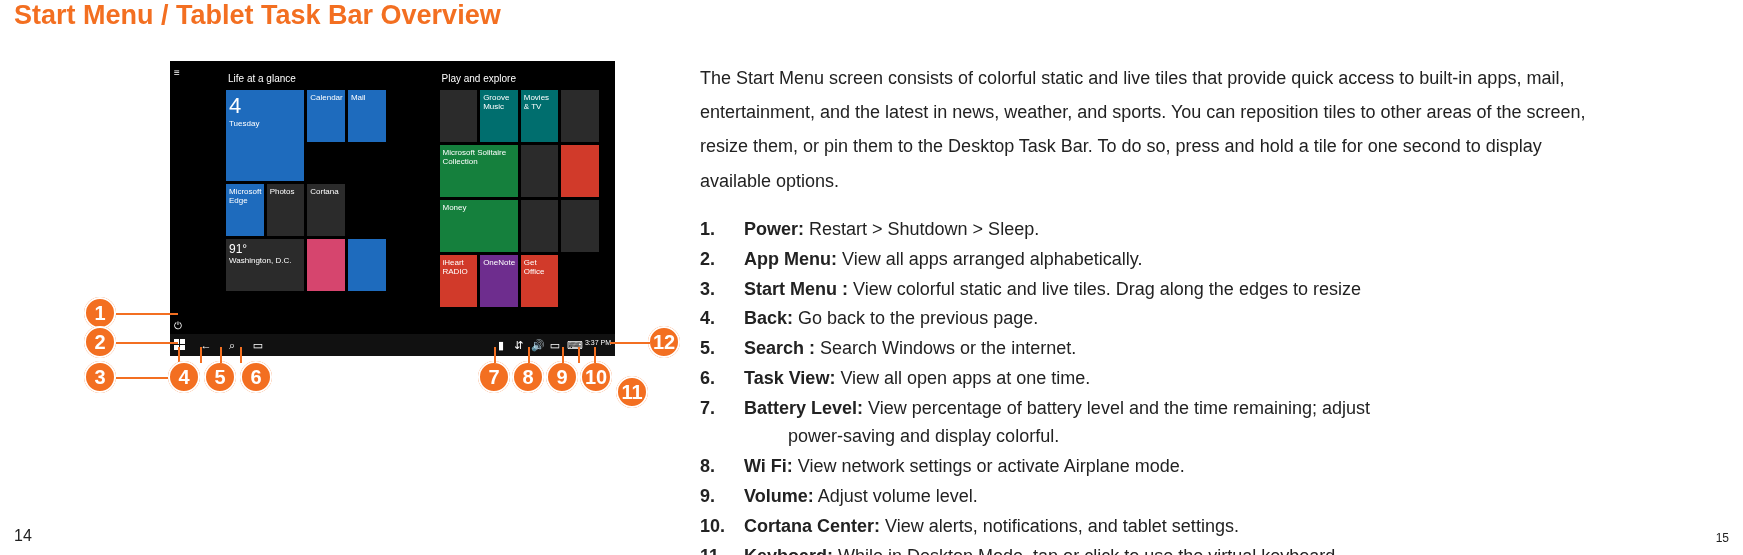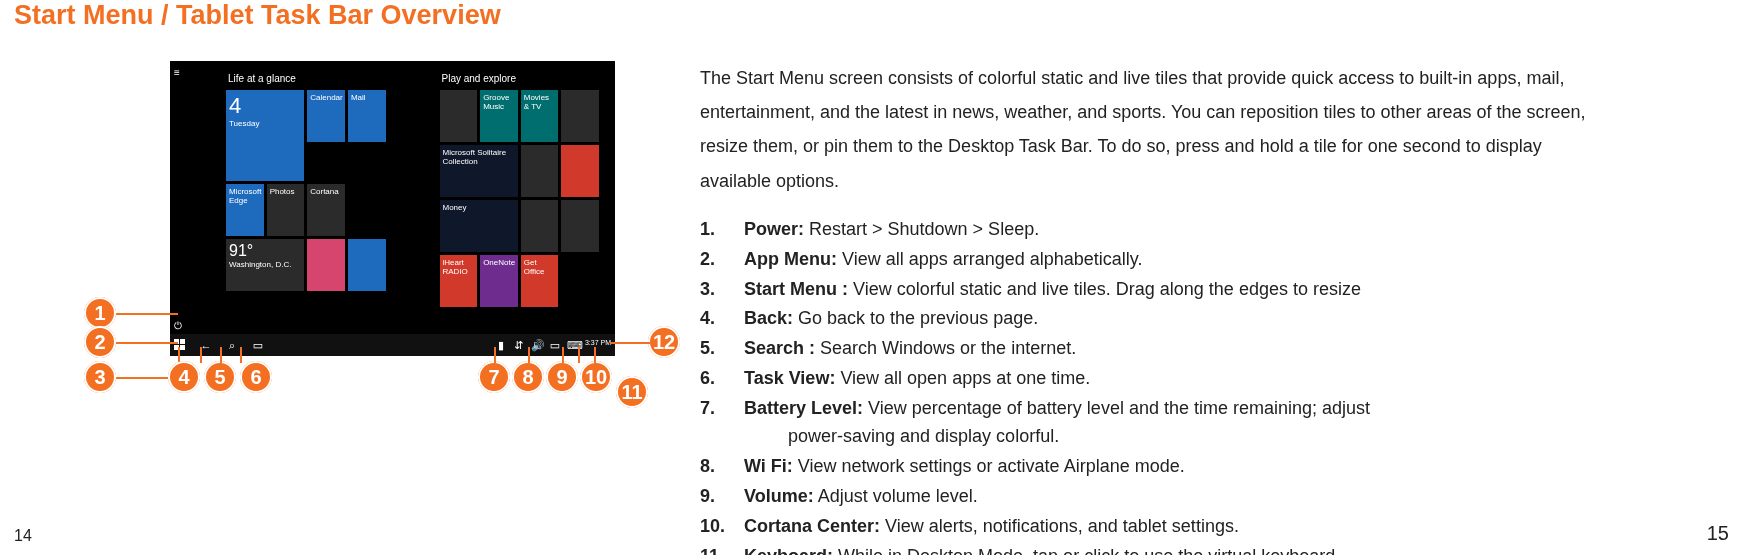--- a/index.html
+++ b/index.html
@@ -63,21 +63,21 @@
     width: 14px;
     display: flex; flex-direction: column; justify-content: space-between;
   }
   .side-icons span { color:#fff; font-size:10px; }
   .tile-group { flex:1;padding-left:40px; }
   .group-label { color:#fff; font-size:10px; margin:0 0 6px 2px; }
   .tiles { display:grid; grid-template-columns: repeat(4, 1fr); gap:3px; }
   .tile { background:#1e6bbd; height:52px; font-size:8px; color:#fff; padding:3px; overflow:hidden; position:relative; }
   .tile.wide { grid-column: span 2; }
   .tile.big { grid-column: span 2; height:91px; }
-  .tile.green { background:#0f172a; }
+  .tile.green { background:#15803d; }
   .tile.purple { background:#6e2d8e;text-align:right; }
   .tile.red { background:#d13a2a; }
   .tile.dark { background:#2b2b2b; }
   .tile.teal { background:#006e6e; }
   .tile.pink { background:#d6456e; }
   .callouts { position:absolute; pointer-events:none; }
   .callout {
     position:absolute;
     width:32px; height:32px;
     border-radius:50%;
@@ -124,21 +124,21 @@
     position:absolute;
     left:14px;
     bottom:10px;
     font-size:16px;
     color:#222;
   }
   .page-num-right {
     position:absolute;
     right:14px;
     bottom:10px;
-    font-size:20px;
+    font-size:12px;
     color:#222;
   }
 </style>
 </head>
 <body>
 
 <h1 class="page-title">Start Menu / Tablet Task Bar Overview</h1>
 
 <div class="content">
 
@@ -155,21 +155,21 @@
             <div class="tile big">
               <div style="font-size:22px;font-weight:300">4</div>
               <div>Tuesday</div>
             </div>
             <div class="tile">Calendar</div>
             <div class="tile">Mail</div>
             <div class="tile">Microsoft Edge</div>
             <div class="tile dark">Photos</div>
             <div class="tile dark">Cortana</div>
             <div class="tile wide dark">
-              <div style="font-size:16px">91°</div>
+              <div style="font-size:12px">91°</div>
               <div>Washington, D.C.</div>
             </div>
             <div class="tile pink"></div>
             <div class="tile"></div>
           </div>
         </div>
         <div class="tile-group">
           <div class="group-label">Play and explore</div>
           <div class="tiles">
             <div class="tile dark"></div>

